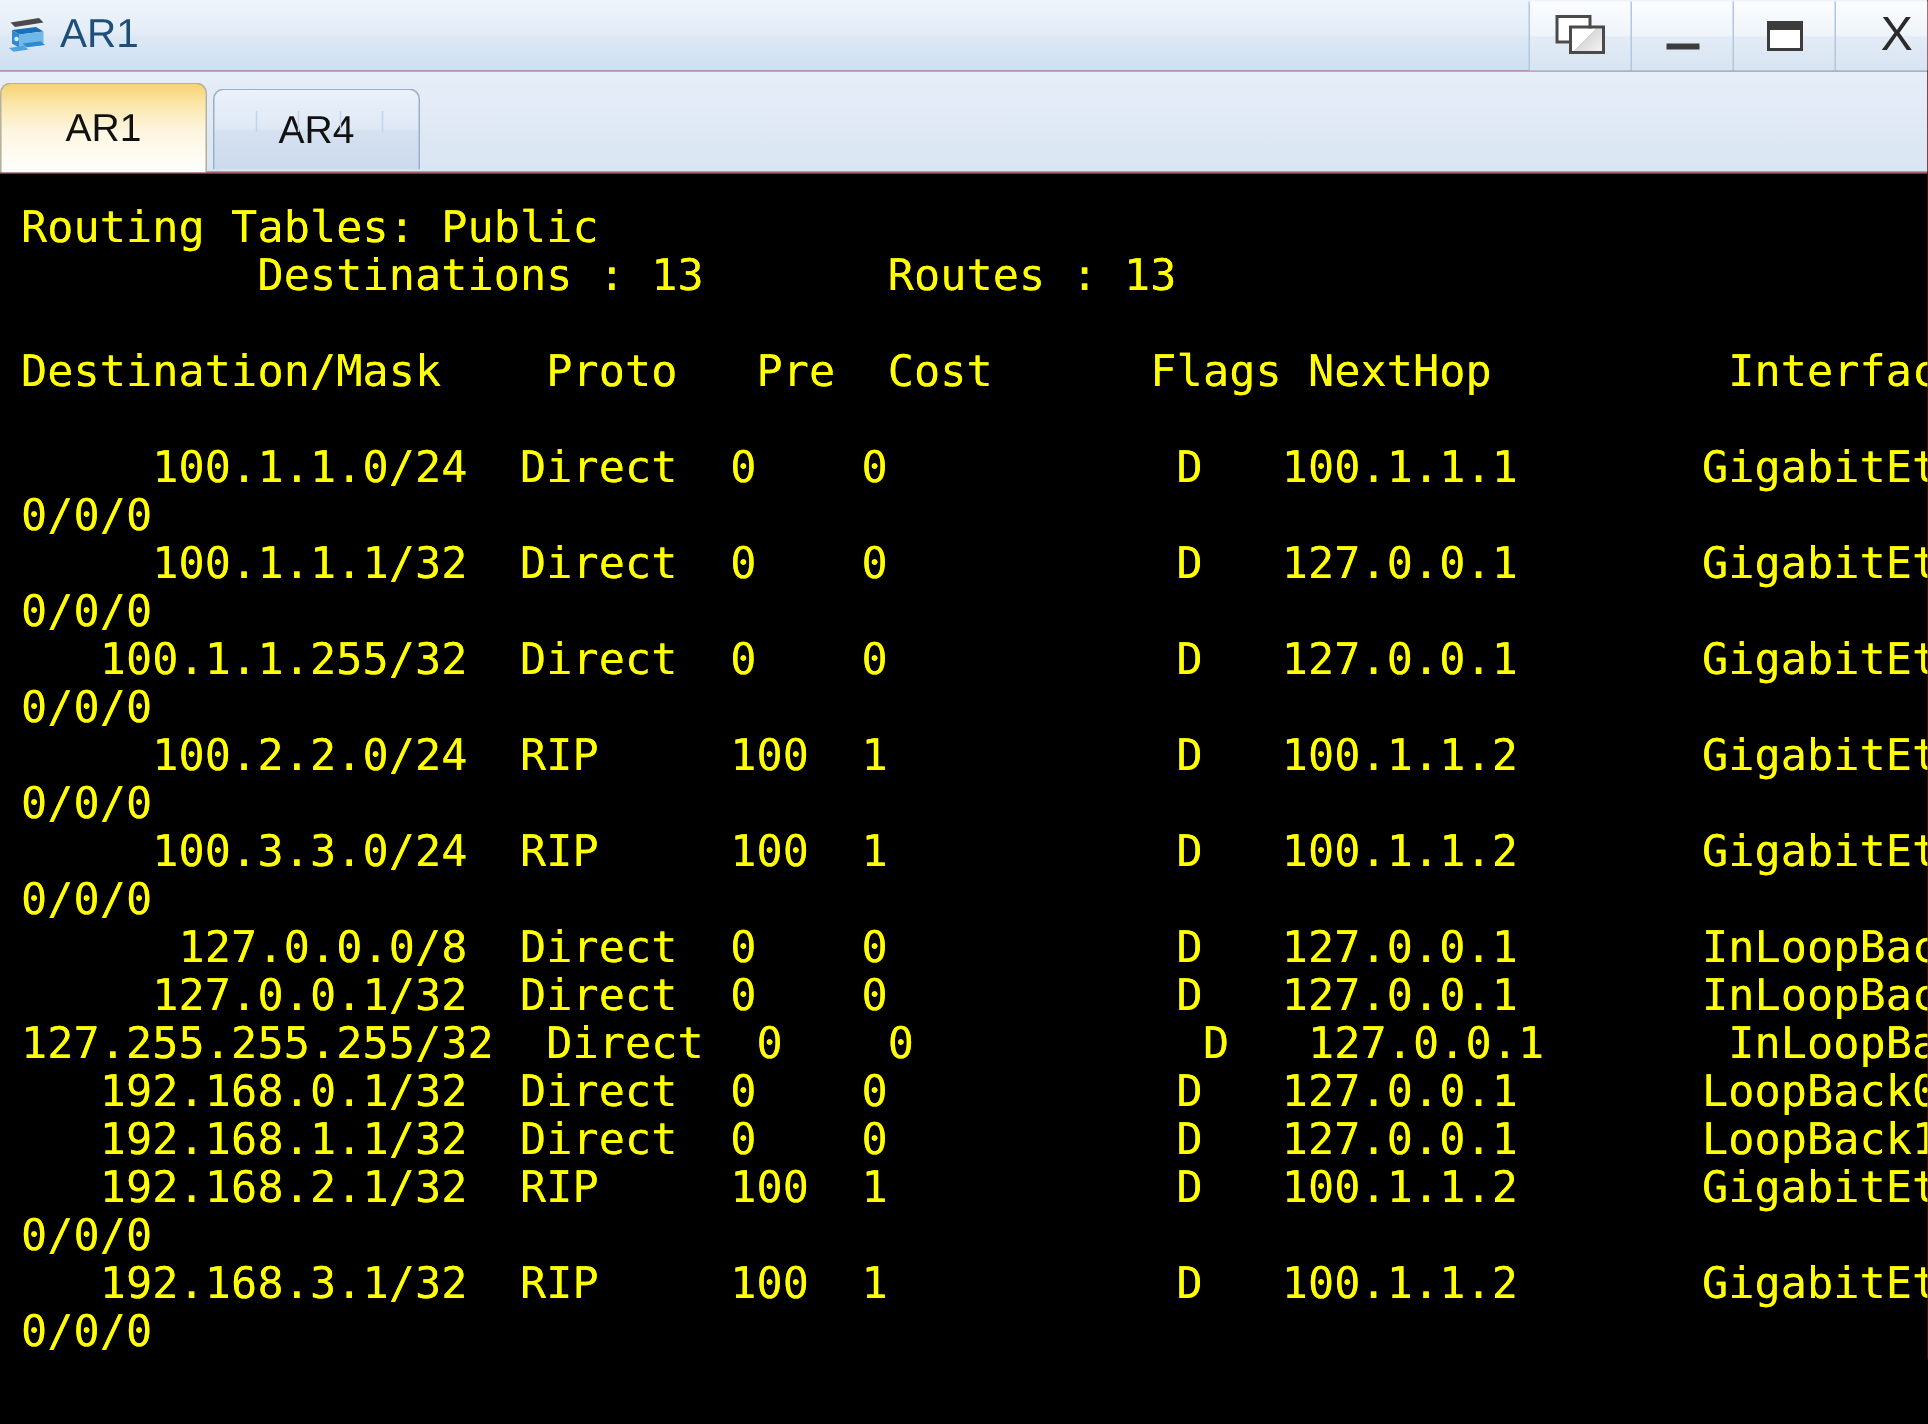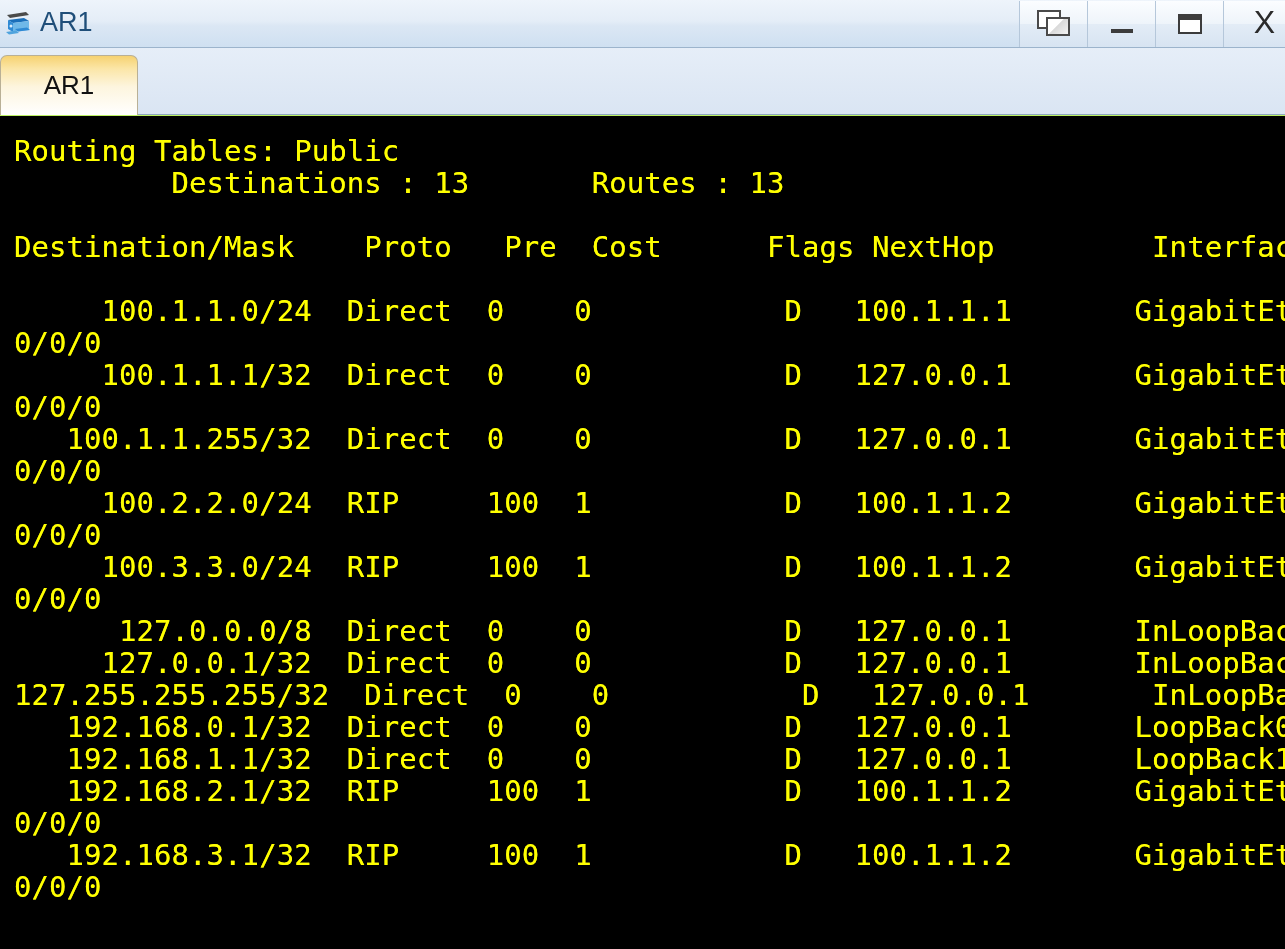--- a/index.html
+++ b/index.html
@@ -14,21 +14,21 @@
     overflow: hidden;
     font-family: "DejaVu Sans Mono", "Liberation Mono", monospace;
   }
 
   
   .window {
     position: relative;
     width: 1285px;
     height: 906px;
     overflow: hidden;
-    background: #bef264;
+    background: #b91c1c;
   }
 
   
   .titlebar {
     position: relative;
     height: 48px;
     background: linear-gradient(to bottom, #eef4fb 0%, #e4edf7 45%, #dbe7f4 55%, #cfe0f1 100%);
     border-bottom: 1px solid #9cb4cc;
     display: flex;
     align-items: center;
@@ -236,20 +236,31 @@
       <div class="win-btn close">
         <span class="ico-close">X</span>
       </div>
     </div>
   </div>
 
   <div class="tabstrip">
     <div class="tab active">
       <span>AR1</span>
     </div>
+    <div class="tab inactive">
+      <span class="tab-sep-lines">
+        <svg width="138" height="14" viewBox="0 0 138 14" aria-hidden="true">
+          <line x1="28" y1="0" x2="28" y2="14" stroke="#c3d4e8" stroke-width="1"></line>
+          <line x1="56" y1="0" x2="56" y2="14" stroke="#c3d4e8" stroke-width="1"></line>
+          <line x1="84" y1="0" x2="84" y2="14" stroke="#c3d4e8" stroke-width="1"></line>
+          <line x1="112" y1="0" x2="112" y2="14" stroke="#c3d4e8" stroke-width="1"></line>
+        </svg>
+      </span>
+      <span>AR4</span>
+    </div>
   </div>
 
   <div class="terminal">
     <pre class="term-text">Routing Tables: Public
          Destinations : 13       Routes : 13
 
 Destination/Mask    Proto   Pre  Cost      Flags NextHop         Interface
 
      100.1.1.0/24  Direct  0    0           D   100.1.1.1       GigabitEthernet
 0/0/0

